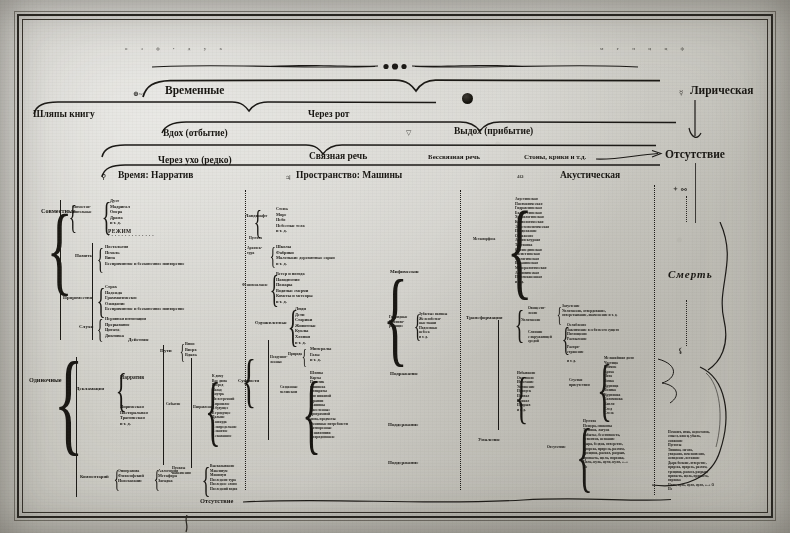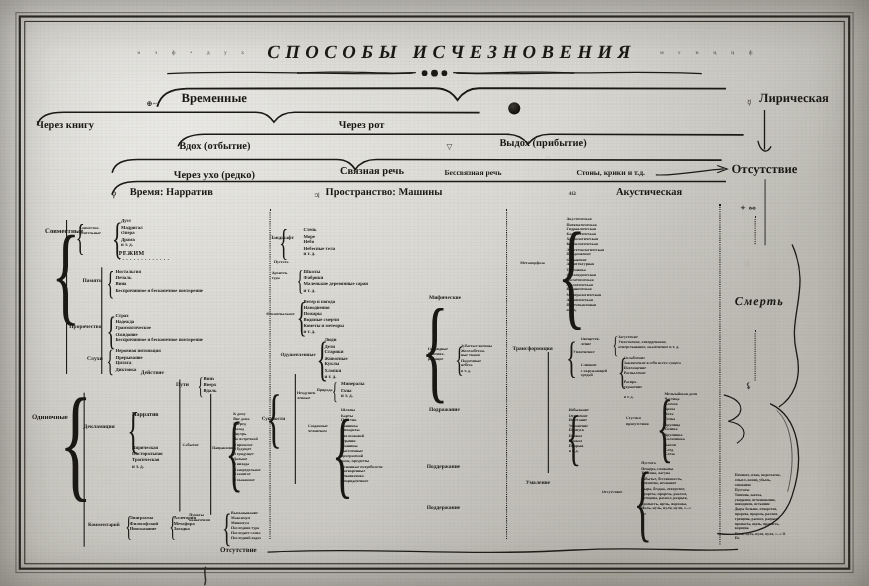--- a/index.html
+++ b/index.html
@@ -66,21 +66,20 @@
         background:radial-gradient(circle at 38% 32%, #3d3a34 0%, #17150f 62%, #0d0c09 100%);}
 </style>
 </head>
 <body>
 
 <div id="page">
 
   <div id="plate"></div>
 
   <div class="ink hdrow" style="left:125px;top:46px;">о э ф • д у х</div>
-  <div class="ink title" style="left:243px;top:38px;">СПОСОБЫ ИСЧЕЗНОВЕНИЯ</div>
   <div class="ink hdrow" style="left:600px;top:46px;">м г н ц ц ф</div>
 
   <svg id="flourish" viewBox="0 0 490 9">
     <path d="M2 5 C70 1,150 7,225 4.5" stroke="#1b1916" stroke-width="1.1" fill="none"></path>
     <path d="M265 4.5 C340 7,420 1,488 5" stroke="#1b1916" stroke-width="1.1" fill="none"></path>
     <path d="M120 5 C170 2.4,200 6.4,228 4.6 L228 3.4 C200 5,170 1.2,120 4 Z" fill="#1b1916"></path>
     <path d="M262 4.6 C290 6.4,325 2.4,372 5 L372 4 C325 1.2,290 5,262 3.4 Z" fill="#1b1916"></path>
     <circle cx="236" cy="4.5" r="2.6" fill="#1b1916"></circle>
     <circle cx="245" cy="4.5" r="3.1" fill="#1b1916"></circle>
     <circle cx="254" cy="4.5" r="2.6" fill="#1b1916"></circle>
@@ -95,38 +94,38 @@
 
   <div class="ink glyph" style="left:679px;top:88px;">☿</div>
   <div class="ink tier1" style="left:690px;top:84px;">Лирическая</div>
 
   <div class="blot" style="left:462px;top:93px;width:11px;height:11px;"></div>
 
   <svg class="swash" style="left:32px;top:100px;width:410px;height:16px;">
     <path d="M2 14 C4 5,12 2.2,26 2 L200 2 C210 2,214 7,217 11 C220 6.6,225 2,236 2 L404 2.4" stroke="#1b1916" stroke-width="1.5" fill="none"></path>
   </svg>
 
-  <div class="ink tier2" style="left:33px;top:109px;">Через книгу</div>
+  <div class="ink tier2" style="left:33px;top:109px;">Шляпы книгу</div>
   <div class="ink tier2" style="left:158px;top:109px;margin-top:46px;">Через ухо (редко)</div>
   <div class="ink tier2" style="left:308px;top:109px;">Через рот</div>
 
   <svg class="swash" style="left:160px;top:120px;width:520px;height:16px;">
     <path d="M2 13 C5 5,13 2.2,26 2 L300 2 C312 2,317 7,320 11 C323 6.6,328 2,340 2 L516 2.6" stroke="#1b1916" stroke-width="1.5" fill="none"></path>
   </svg>
 
   <div class="ink tier2" style="left:163px;top:128px;">Вдох (отбытие)</div>
   <div class="ink glyph" style="left:406px;top:128px;">▽</div>
   <div class="ink tier2" style="left:454px;top:126px;">Выдох (прибытие)</div>
 
   <svg class="swash" style="left:100px;top:143px;width:560px;height:16px;">
     <path d="M2 14 C4 5,12 2.2,25 2 L206 2 C216 2,220 7,223 11 C226 6.6,231 2,242 2 L556 2.6" stroke="#1b1916" stroke-width="1.5" fill="none"></path>
   </svg>
 
   <div class="ink tier2" style="left:309px;top:151px;">Связная речь</div>
-  <div class="ink tier3" style="left:404px;top:153px;font-size:7px;">Бессвязная речь</div>
+  <div class="ink tier3" style="left:428px;top:153px;font-size:7px;">Бессвязная речь</div>
   <div class="ink tier3" style="left:524px;top:153px;font-size:7px;">Стоны, крики и т.д.</div>
 
   <svg class="swash" style="left:596px;top:148px;width:82px;height:16px;">
     <path d="M0 11 C20 12,40 7,62 5.5" stroke="#1b1916" stroke-width="1.1" fill="none"></path>
     <path d="M56 2.5 L65 5.6 L56 9" stroke="#1b1916" stroke-width="1.1" fill="none"></path>
   </svg>
   <div class="ink tier1" style="left:665px;top:148px;">Отсутствие</div>
 
   <svg class="swash" style="left:686px;top:100px;width:24px;height:46px;">
     <path d="M9 0 L9 36" stroke="#1b1916" stroke-width="1.2" fill="none"></path>

